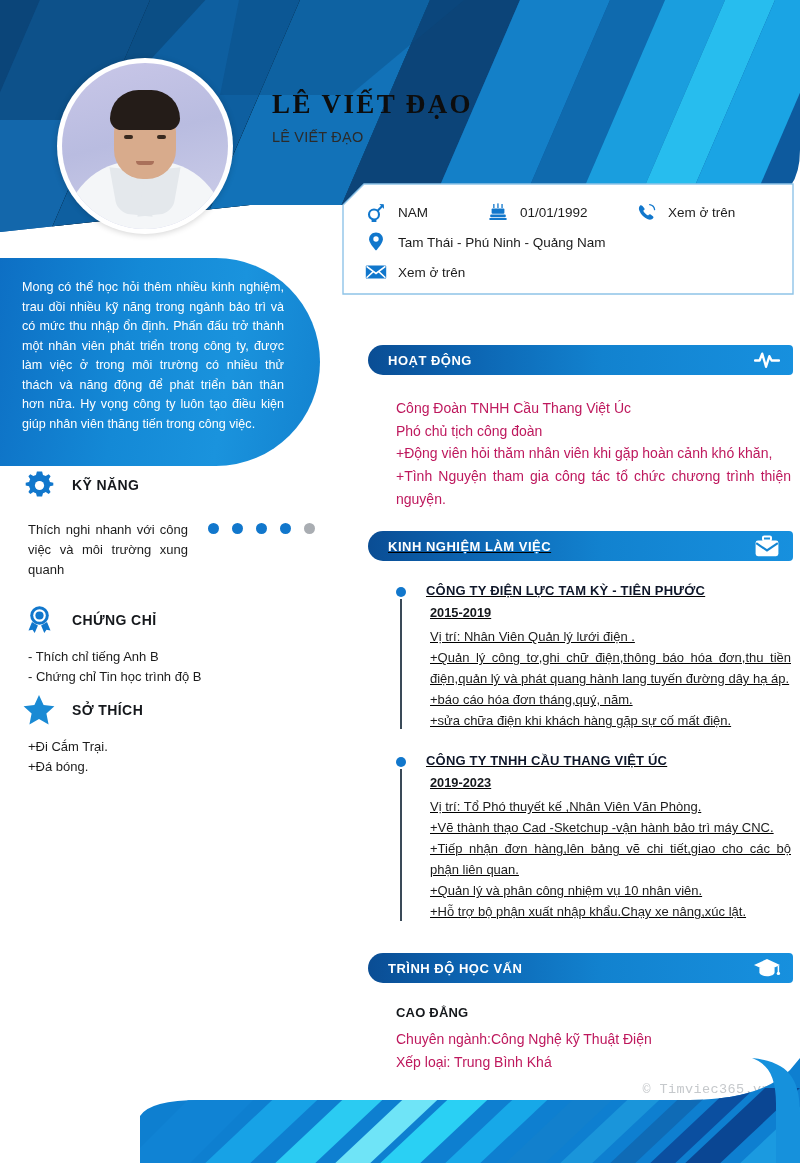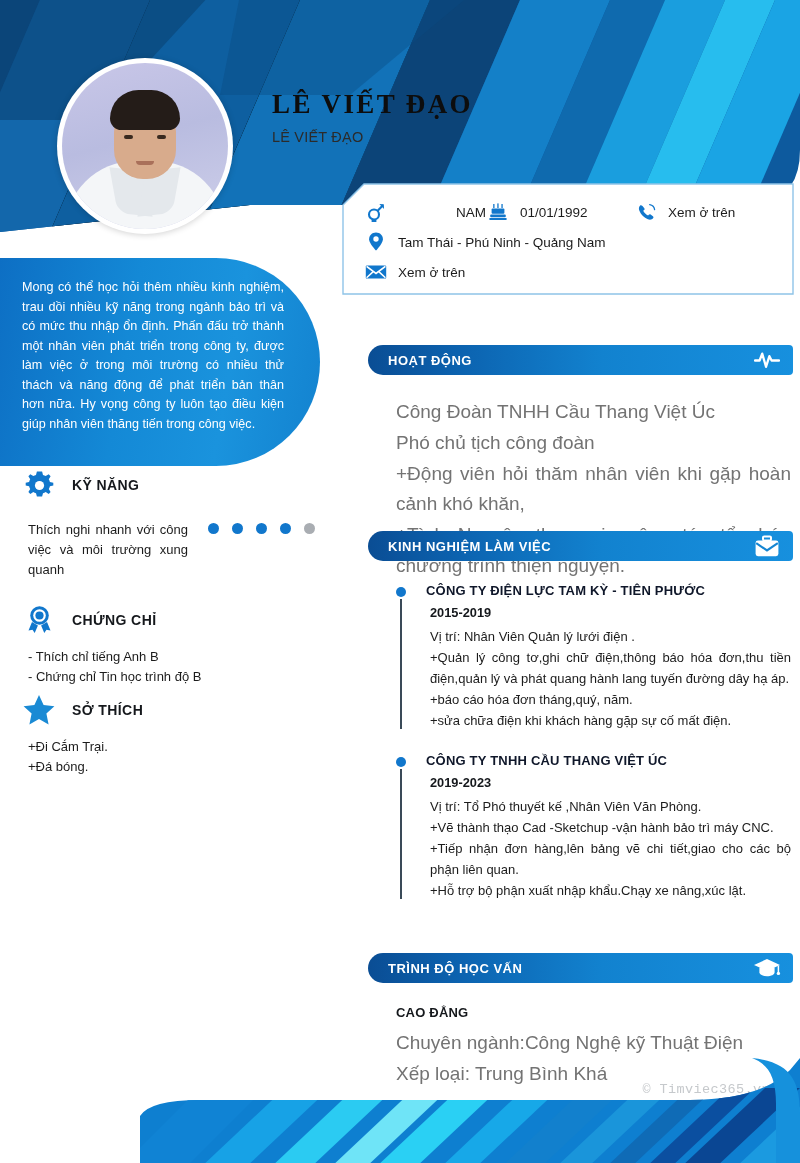--- a/index.html
+++ b/index.html
@@ -121,21 +121,21 @@
     padding: 14px 16px 10px 22px;
   }
   .cb-row { display: flex; align-items: center; height: 30px; }
   .cb-cell { display: flex; align-items: center; }
   .cb-icon {
     width: 24px; height: 22px;
     display: flex; align-items: center; justify-content: center;
     margin-right: 10px; flex: 0 0 auto;
   }
   .cb-text { font-size: 13.5px; color: #1c1c1c; }
-  .cb-cell.gender { width: 122px; justify-content: space-between; }
+  .cb-cell.gender { width: 122px; }
   .cb-cell.dob { width: 148px; }
 
   
   #objective {
     position: absolute; left: 0; top: 258px;
     width: 320px; height: 208px;
     background: linear-gradient(100deg,#0d6fc4 0%,#1489d6 40%,#1a93dd 70%,#1382cf 100%);
     border-radius: 0 104px 104px 0;
     padding: 20px 36px 18px 22px;
     z-index: 4;
@@ -185,24 +185,24 @@
     color: #ffffff; font-size: 13px; font-weight: bold;
     letter-spacing: 0.5px;
   }
   .sec-icon {
     position: absolute; right: 12px; top: 50%;
     transform: translateY(-50%);
     width: 28px; height: 24px;
     display: flex; align-items: center; justify-content: center;
   }
   .sec-body { padding: 22px 2px 0 28px; }
-  .sec-body .p-line { font-size: 19px; color: #737373; line-height: 1.62; text-align: justify; }
+  .sec-body .p-line { font-size: 14px; color: #be185d; line-height: 1.62; text-align: justify; }
 
   #activities { top: 313px; }
-  #experience { top: 499px; }
+  #experience { top: 499px; text-decoration: underline; }
   #education  { top: 921px; }
 
   .exp-item { position: relative; padding-left: 26px; }
   .exp-dot {
     position: absolute; left: 0; top: 4px;
     width: 10px; height: 10px; border-radius: 50%;
     background: #1177cc;
   }
   .exp-line {
     position: absolute; left: 4px; top: 16px; bottom: 2px;
@@ -466,20 +466,21 @@
 
       <div class="exp-item" id="exp-item-2">
         <span class="exp-dot"></span>
         <span class="exp-line"></span>
         <div class="exp-company">CÔNG TY TNHH CẦU THANG VIỆT ÚC</div>
         <div class="exp-years">2019-2023</div>
         <div class="exp-desc">
           <div class="p-line">Vị trí: Tổ Phó thuyết kế ,Nhân Viên Văn Phòng.</div>
           <div class="p-line">+Vẽ thành thạo Cad -Sketchup -vận hành bảo trì máy CNC.</div>
           <div class="p-line">+Tiếp nhận đơn hàng,lên bảng vẽ chi tiết,giao cho các bộ phận liên quan.</div>
+          <div class="p-line">+Quản lý và phân công nhiệm vụ 10 nhân viên.</div>
           <div class="p-line">+Hỗ trợ bộ phận xuất nhập khẩu.Chạy xe nâng,xúc lật.</div>
         </div>
       </div>
 
     </div>
   </div>
 
   <div class="sec" id="education">
     <div class="sec-head">
       <span class="sec-title">TRÌNH ĐỘ HỌC VẤN</span>

